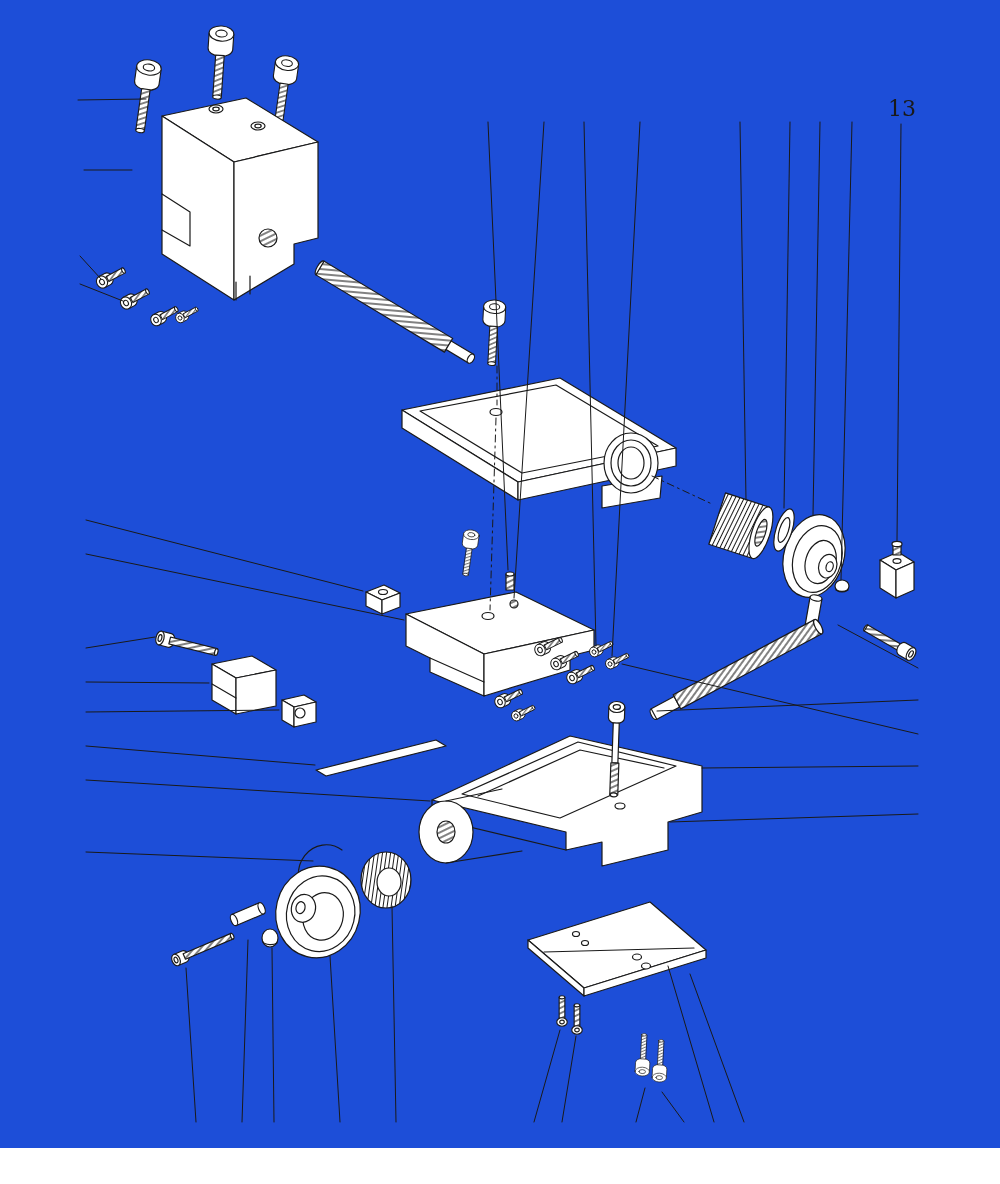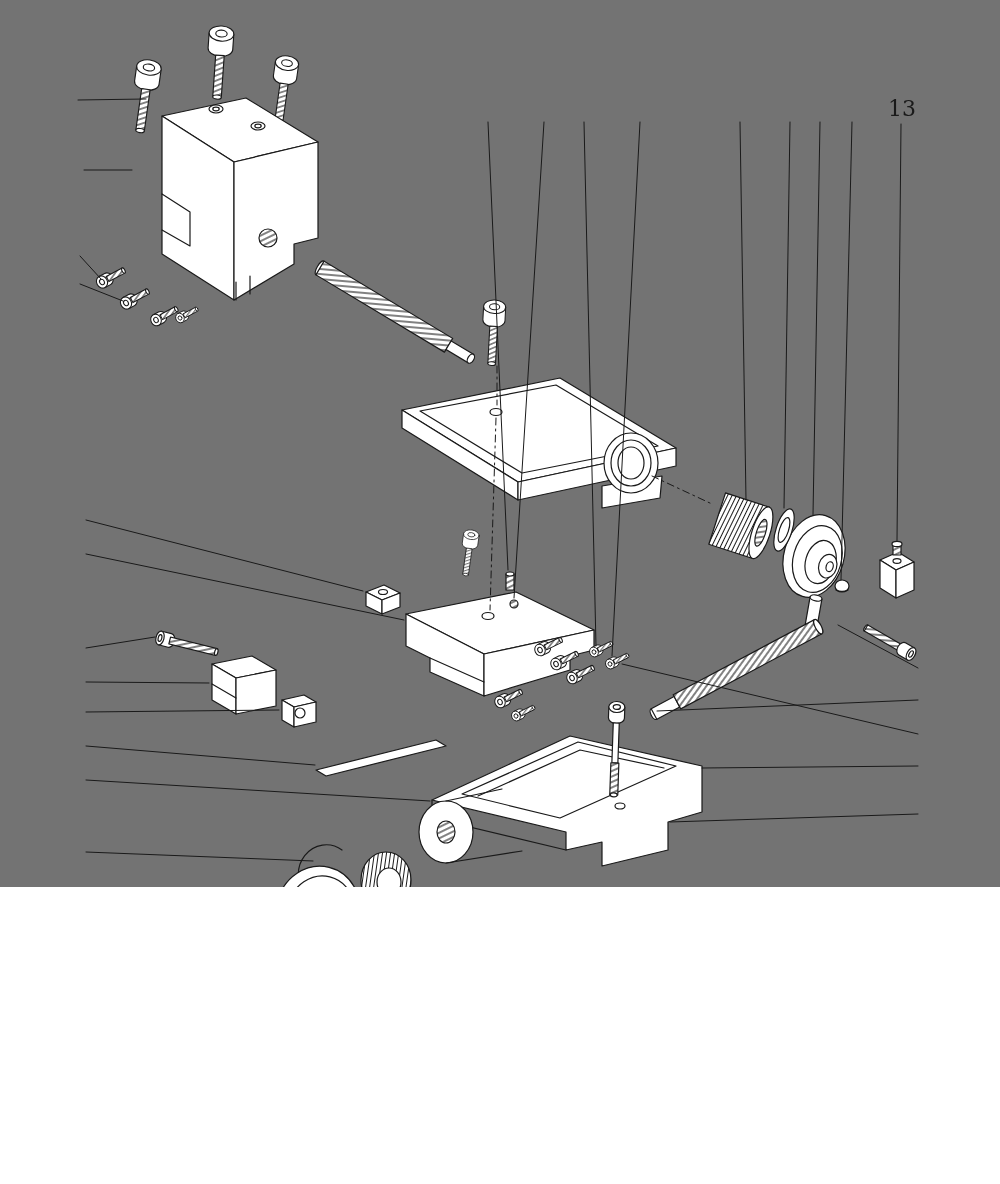--- a/index.html
+++ b/index.html
@@ -1,17 +1,17 @@
 <!DOCTYPE html>
 <html><head>
 <meta charset="utf-8">
 <style>
   html,body { margin:0; padding:0; background:#ffffff; }
   .canvas {
-    position:relative; width:1000px; height:887px; background:#737373;
+    position:relative; width:1000px; height:1148px; background:#1d4ed8;
     font-family:"DejaVu Sans", sans-serif; overflow:hidden;
   }
   svg { display:block; }
   text.callout {
     font-family:"DejaVu Serif", serif;
     font-size:22px;
     fill:#1a1a1a;
   }
 </style>
 </head>

